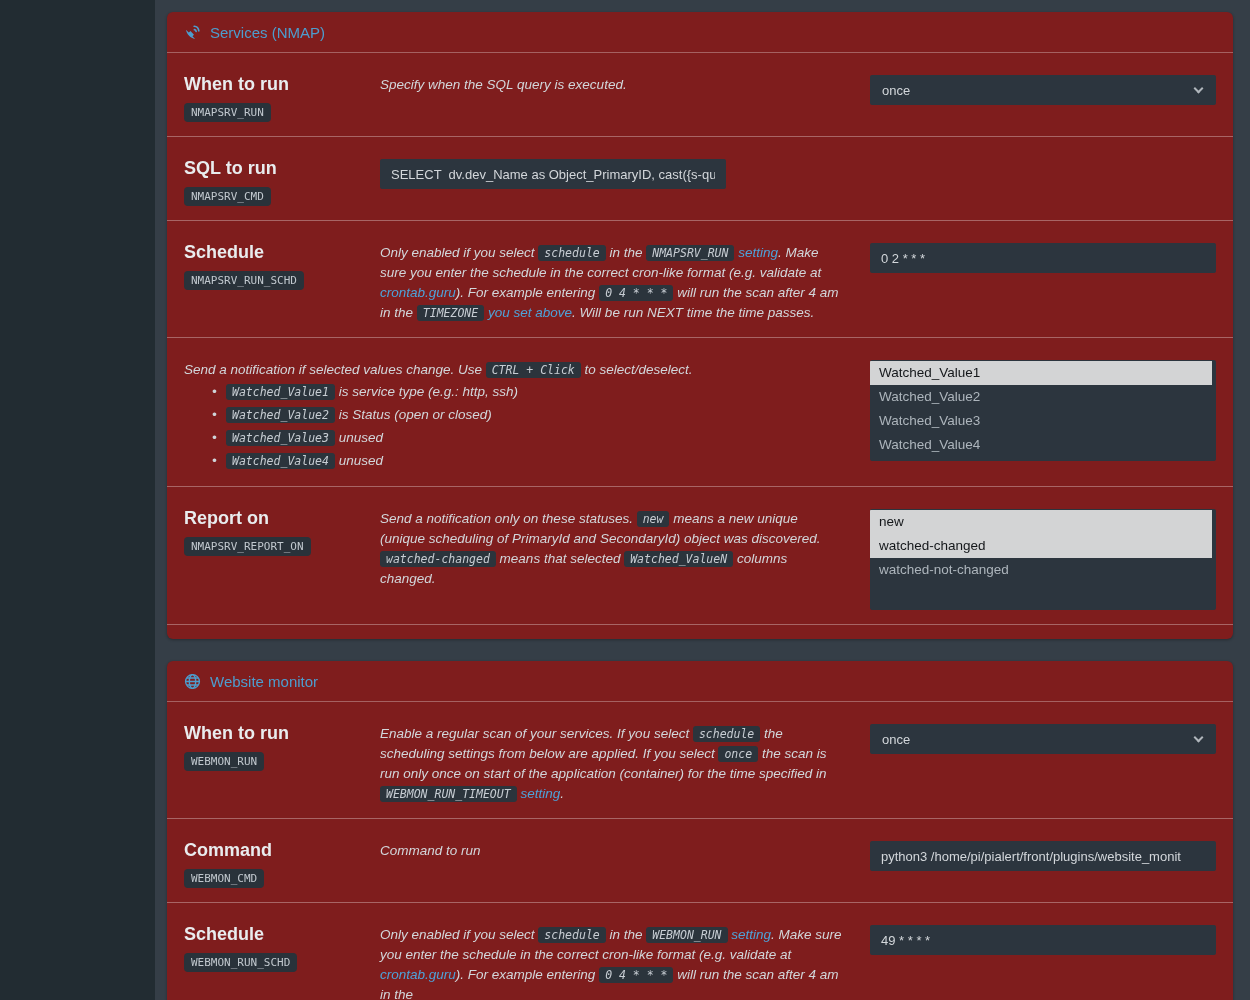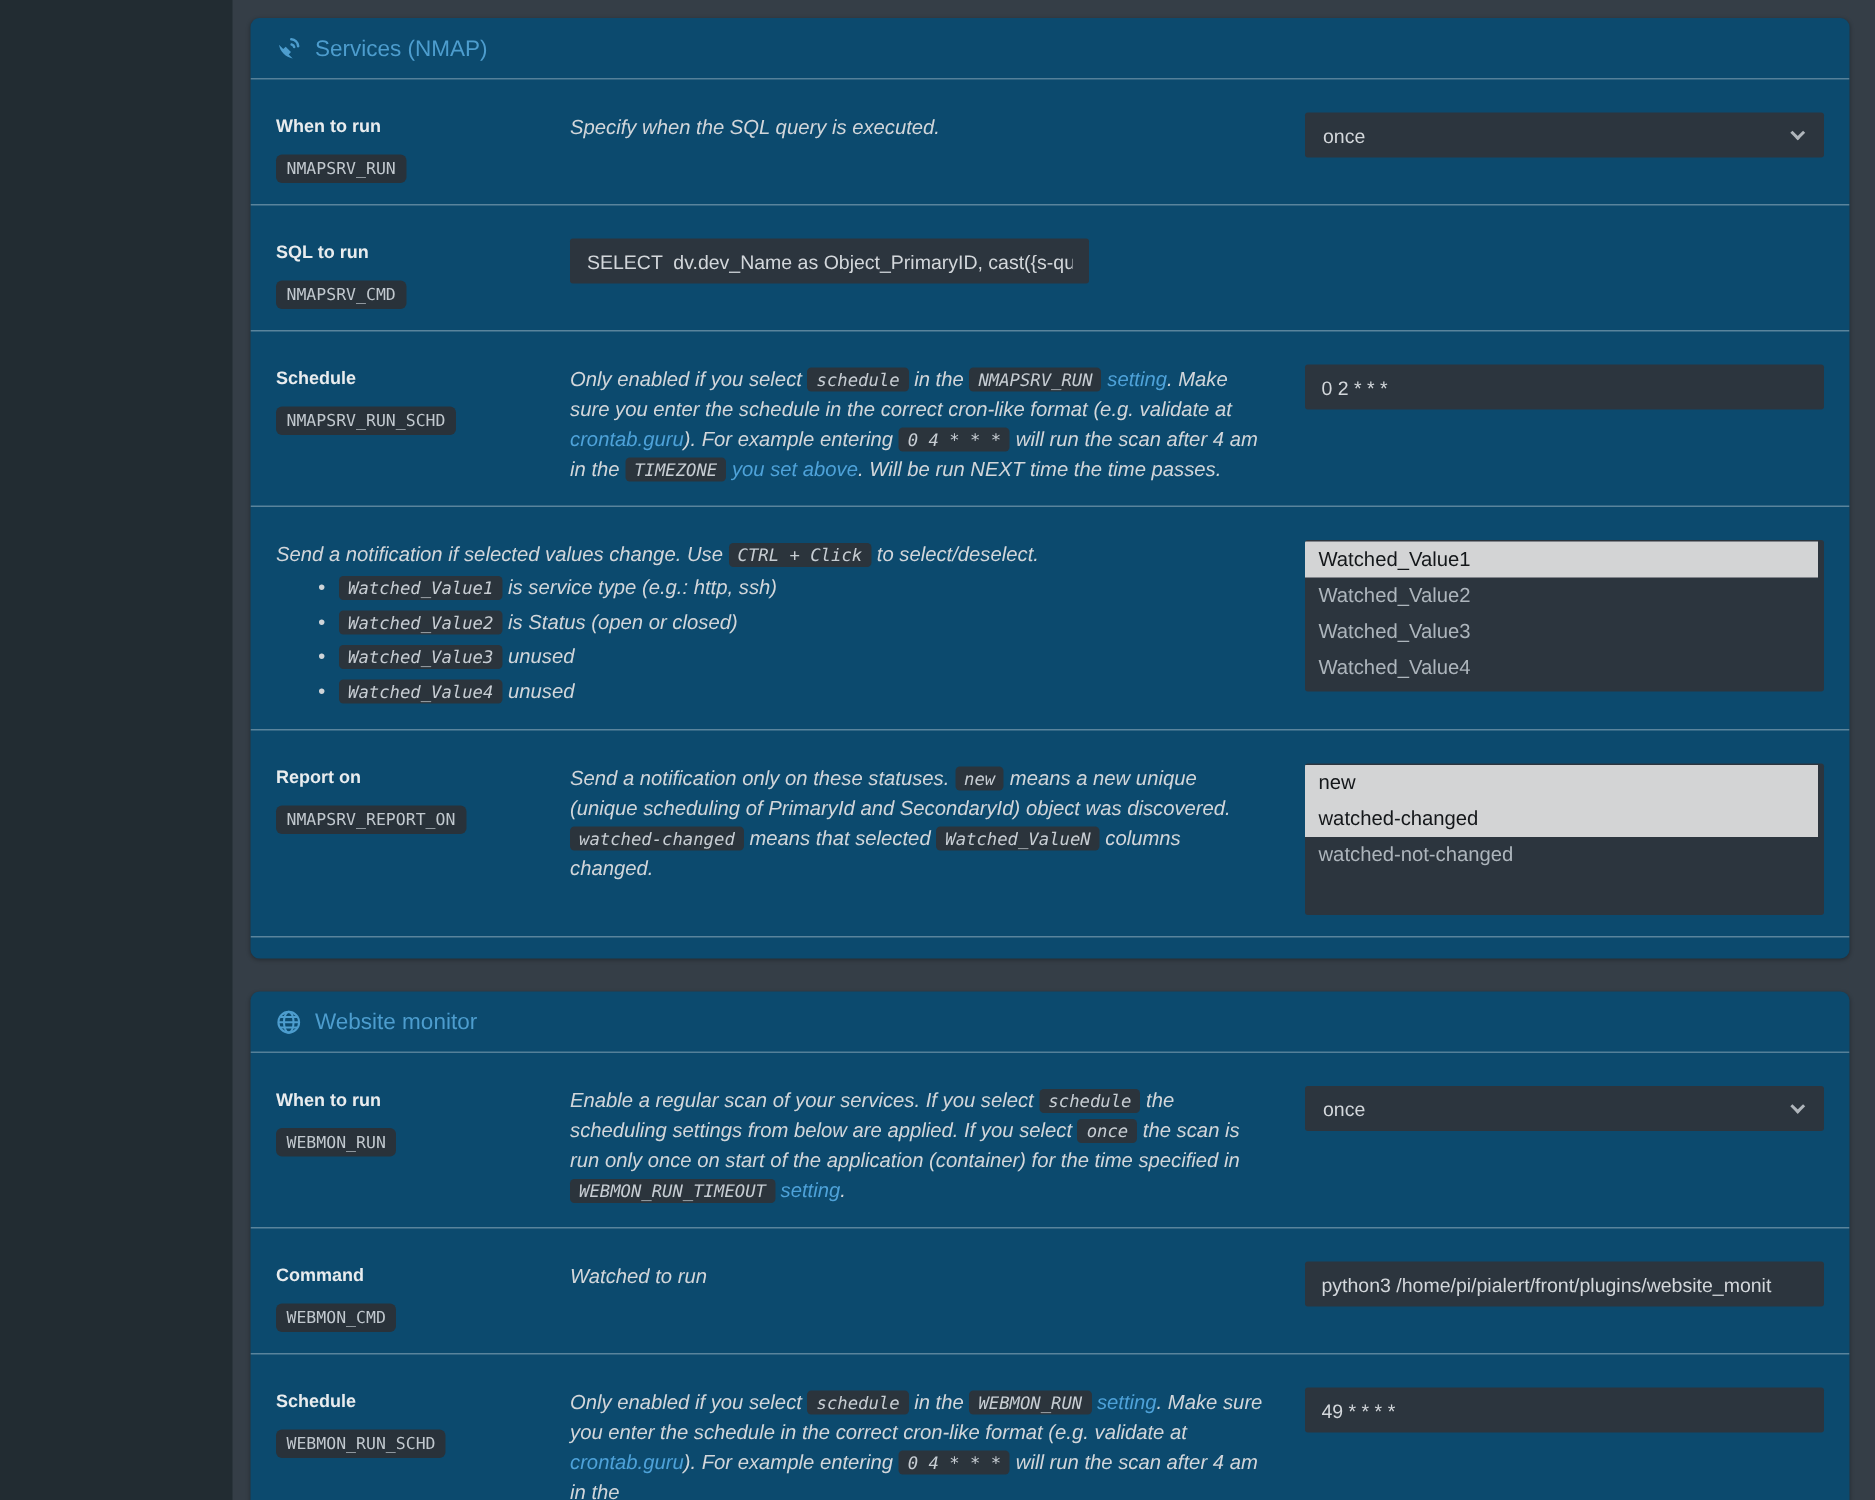--- a/index.html
+++ b/index.html
@@ -6,41 +6,41 @@
   html,body { width:1250px; height:1000px; overflow:hidden; }
   body {
     display:flex;
     background:#353e47;
     font-family:"Liberation Sans", sans-serif;
     color:#d2d6da;
   }
   .sidebar { width:155px; flex:none; background:#222c32; height:1000px; }
   .main { flex:1; padding:12px 17px 0 12px; }
   .panel {
-    background:#0c4a6e;
+    background:#7f1d1d;
     border-radius:6px;
     box-shadow:0 1px 3px rgba(0,0,0,.3);
     margin-bottom:22px;
     overflow:hidden;
   }
   .panel-header {
     display:flex; align-items:center; gap:9px;
     height:41px; padding:0 17px;
     border-bottom:1px solid rgba(255,255,255,.30);
   }
   .panel-title { color:#4d9dce; font-size:15px; }
   .panel-header .icon { display:flex; align-items:center; }
   .row {
     display:flex;
     padding:12px 17px 14px 17px;
     border-bottom:1px solid rgba(255,255,255,.32);
   }
   .panel-footer { height:14px; }
   .col-name { width:196px; flex:none; padding-top:10px; }
-  .setting-name { color:#e9ecee; font-weight:bold; font-size:12px; line-height:19px; }
+  .setting-name { color:#e9ecee; font-weight:bold; font-size:18px; line-height:19px; }
   .code-badge {
     display:inline-block; margin-top:9px;
     background:#29323a; color:#c1c8ce;
     font-family:"DejaVu Sans Mono", monospace;
     font-size:11px; line-height:13px;
     padding:3px 7px; border-radius:4px;
   }
   .col-desc { flex:1; padding:10px 26px 0 0; font-size:13.5px; line-height:20px; color:#d2d6da;font-style:italic; }
   .col-desc .p { margin:0; }
   .col-desc .li { position:relative; padding-left:42px; line-height:21px; margin-top:1px; }
@@ -198,21 +198,21 @@
             </div>
           </div>
   </div>
 
   <div class="row">
     <div class="col-name">
       <div class="setting-name">Command</div>
       <span class="code-badge">WEBMON_CMD</span>
     </div>
     <div class="col-desc">
-            <div class="p"><span>Watched to run</span></div>
+            <div class="p"><span>Command to run</span></div>
           </div>
     <div class="col-control"><input class="ctl-input" type="text" value="python3 /home/pi/pialert/front/plugins/website_monit" style=""></div>
   </div>
 
   <div class="row">
     <div class="col-name">
       <div class="setting-name">Schedule</div>
       <span class="code-badge">WEBMON_RUN_SCHD</span>
     </div>
     <div class="col-desc">

